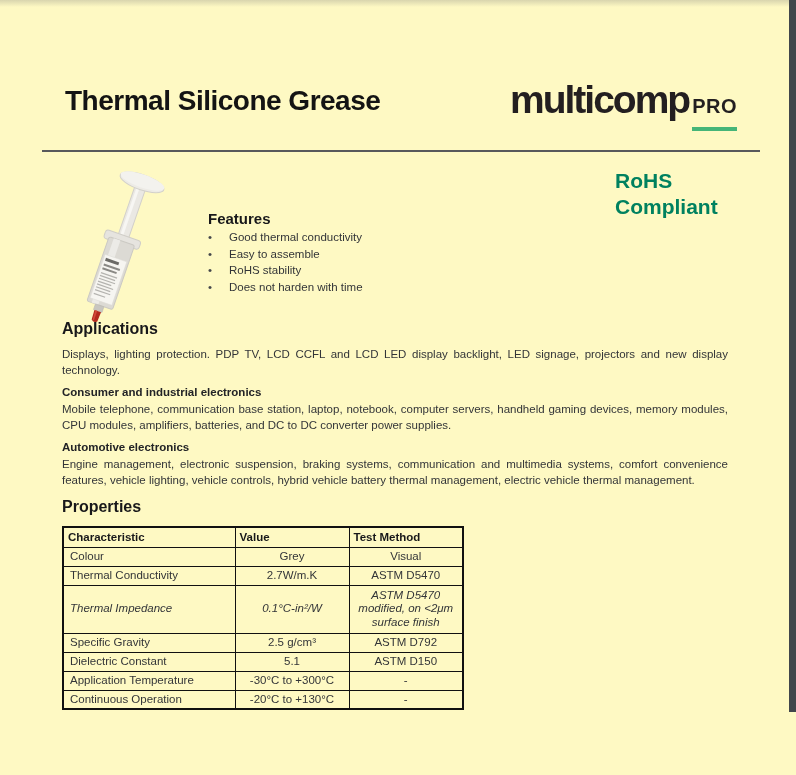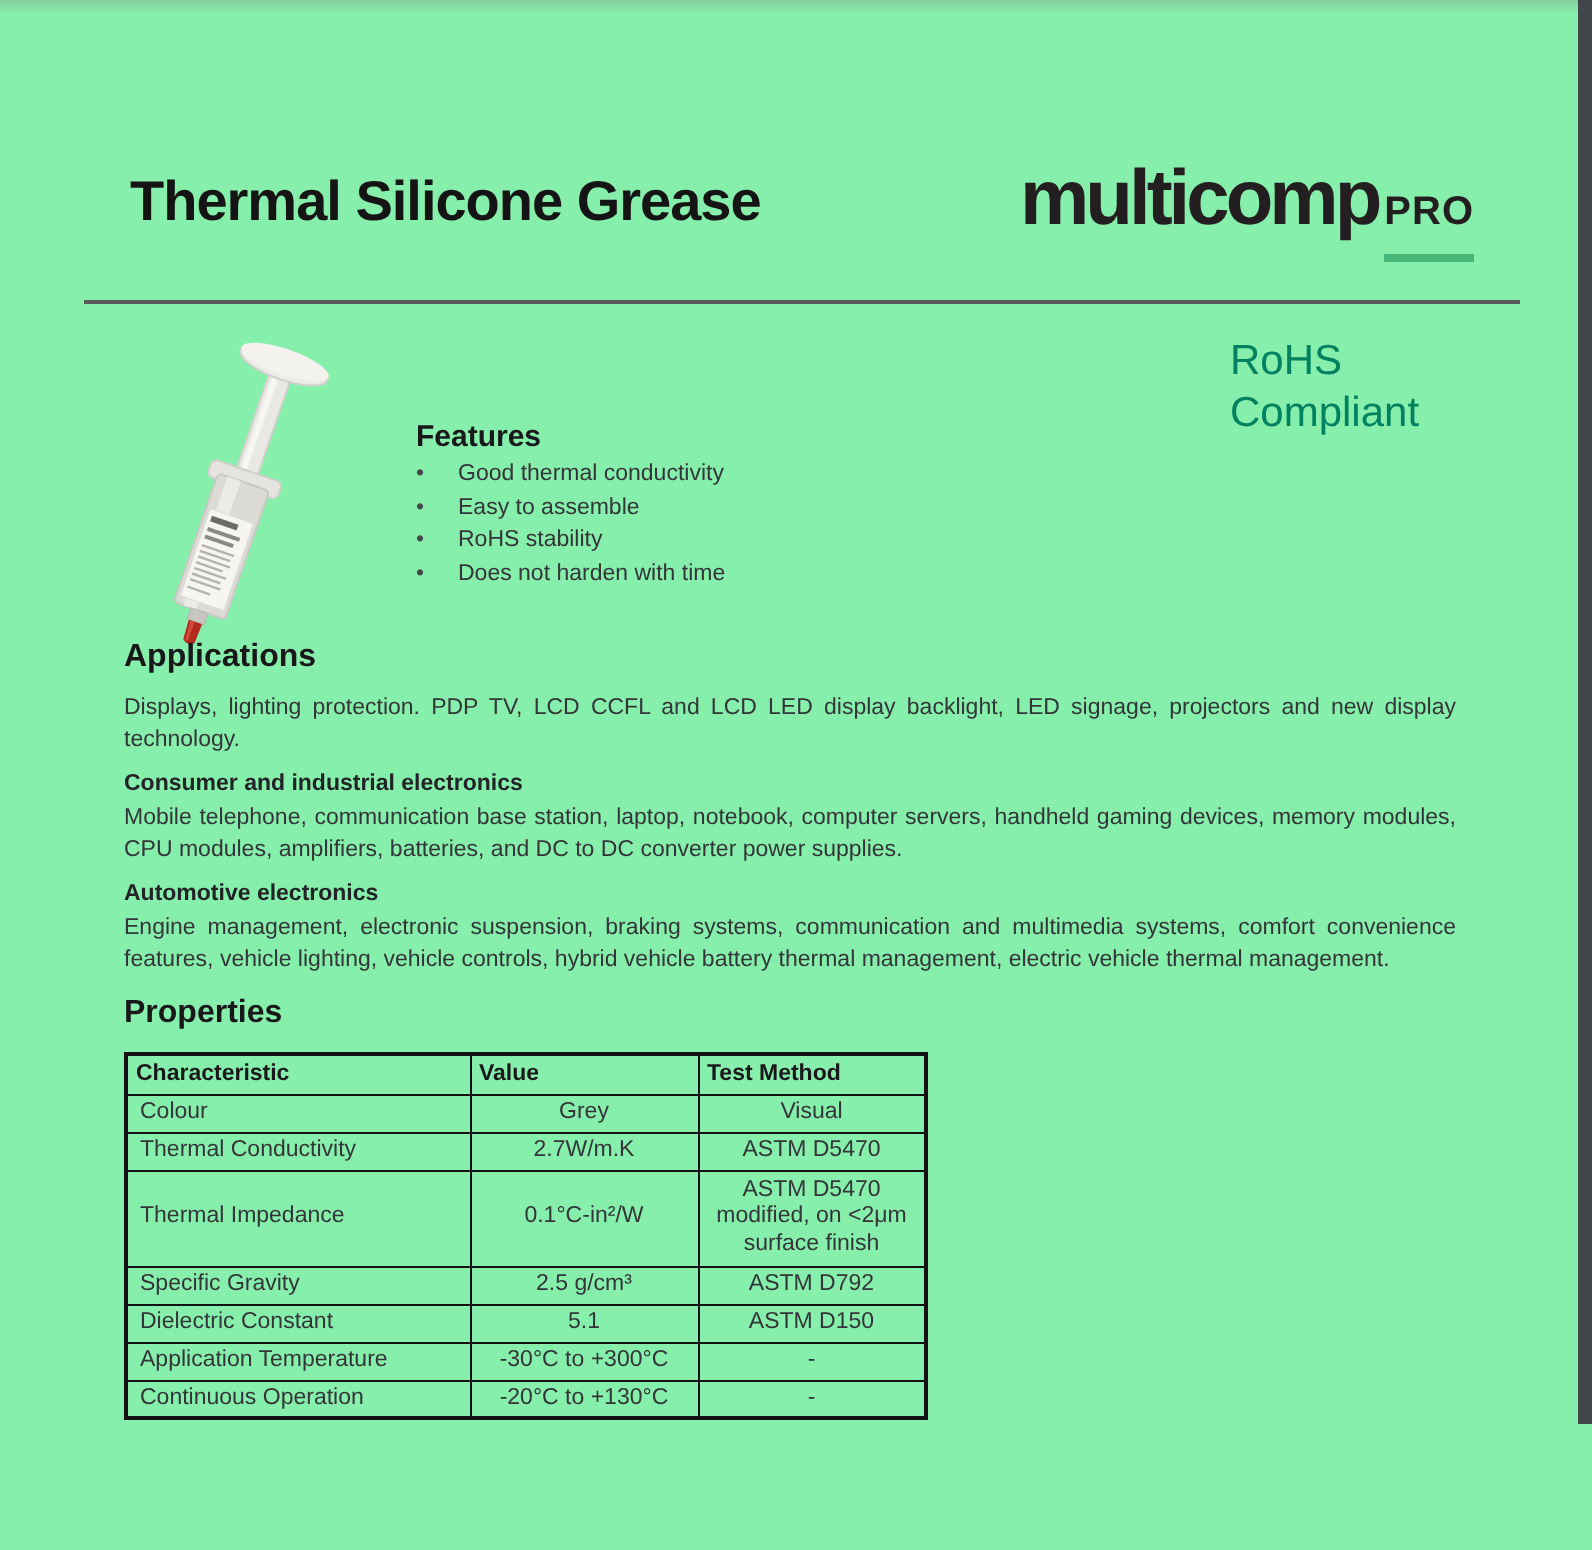--- a/index.html
+++ b/index.html
@@ -3,21 +3,21 @@
 <meta charset="utf-8">
 <style>
   * { margin: 0; padding: 0; box-sizing: border-box; }
   html, body { background: #ffffff; }
   body {
     width: 796px; height: 775px;
     font-family: "Liberation Sans", sans-serif;
     position: relative; overflow: hidden;
     color: #333538;
   }
-  .page { position: absolute; inset: 0; background: #86efac; }
+  .page { position: absolute; inset: 0; background: #fef9c3; }
   .top-shade {
     position: absolute; top: 0; left: 0; width: 796px; height: 7px;
     background: linear-gradient(to bottom, rgba(120,120,120,0.28), rgba(255,255,255,0));
   }
   .right-bar {
     position: absolute; top: 0; right: 0; width: 7px; height: 712px;
     background: #41464b;
   }
 
   
@@ -40,21 +40,21 @@
     line-height: 1;
   }
   .divider {
     position: absolute; left: 42px; top: 150px; width: 718px; height: 2px;
     background: #58595b;
   }
 
   
   .rohs {
     position: absolute; left: 615px; top: 168px;
-    font-size: 21px; font-weight: normal; color: #00815f; line-height: 26px;
+    font-size: 21px; font-weight: bold; color: #00815f; line-height: 26px;
   }
 
   
   .product-image { position: absolute; left: 33px; top: 163px; width: 175px; height: 162px; }
 
   
   .features { position: absolute; left: 208px; top: 210px; width: 290px; }
   .features h2 { font-size: 15px; font-weight: bold; color: #18181a; margin-bottom: 2px; }
   .feature-item { display: flex; font-size: 11.5px; color: #333538; line-height: 16.5px; }
   .feature-item .bullet { width: 21px; color: #44464a; }
@@ -77,21 +77,21 @@
   }
   table.props col.c1 { width: 172px; }
   table.props col.c2 { width: 114px; }
   table.props col.c3 { width: 114px; }
   table.props th, table.props td {
     border: 1px solid #111; padding: 2px 4px; line-height: 13.5px; vertical-align: middle;
   }
   table.props th { font-weight: bold; text-align: left; color: #18181a; height: 20px; }
   table.props td { height: 19px; text-align: center; }
   table.props td.char { text-align: left; padding-left: 6px; }
-  table.props tr.tall td { height: 48px; }
+  table.props tr.tall td { height: 48px; font-style: italic; }
 </style>
 </head>
 <body>
 
 <div class="page">
 
   <div class="top-shade"></div>
   <div class="right-bar"></div>
 
   <div class="header">

